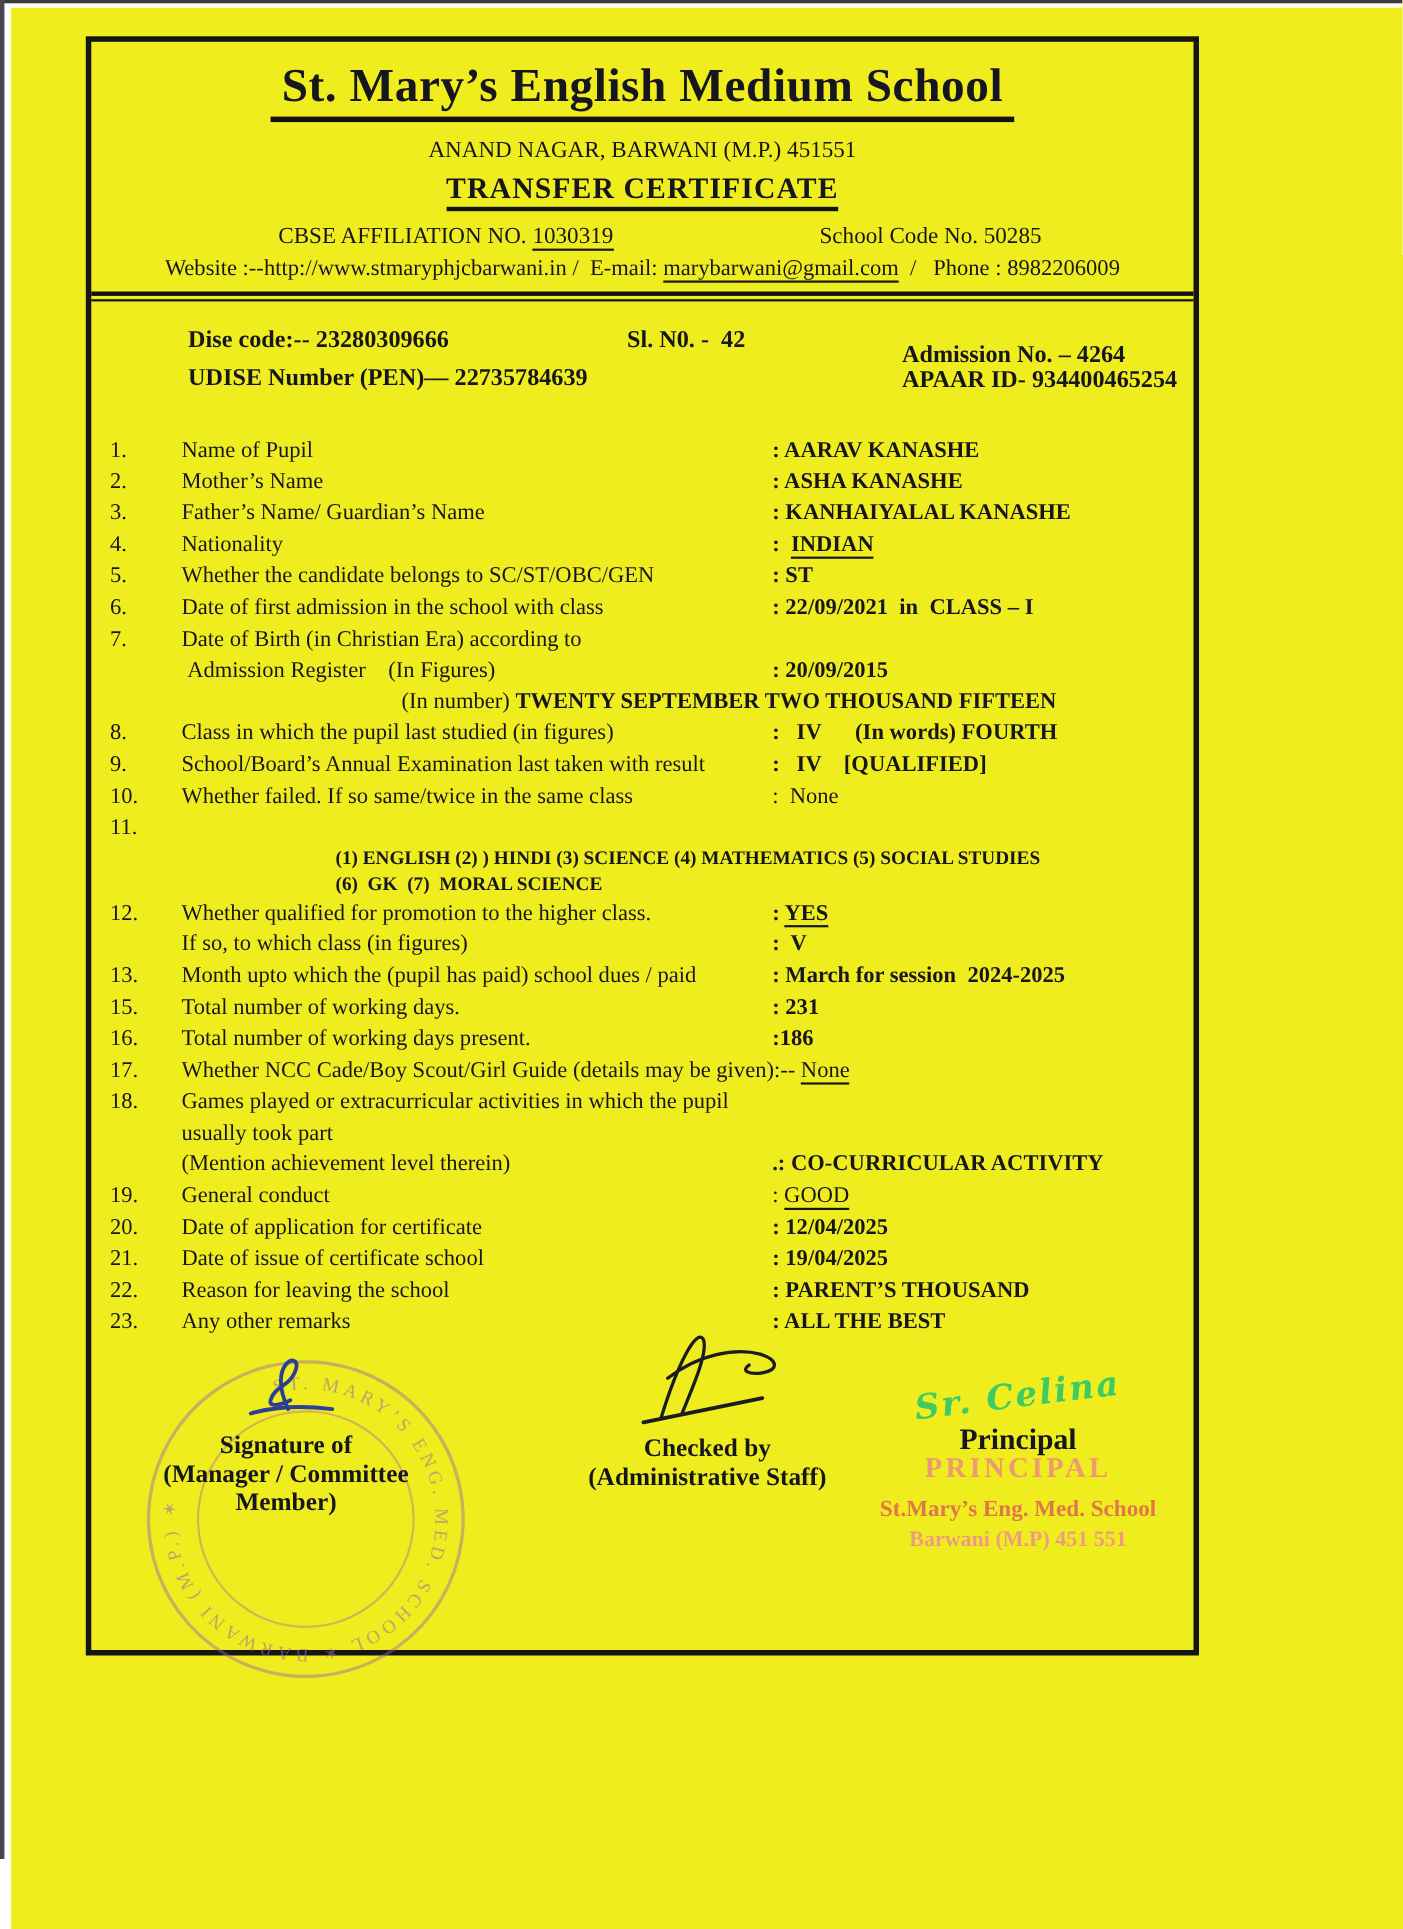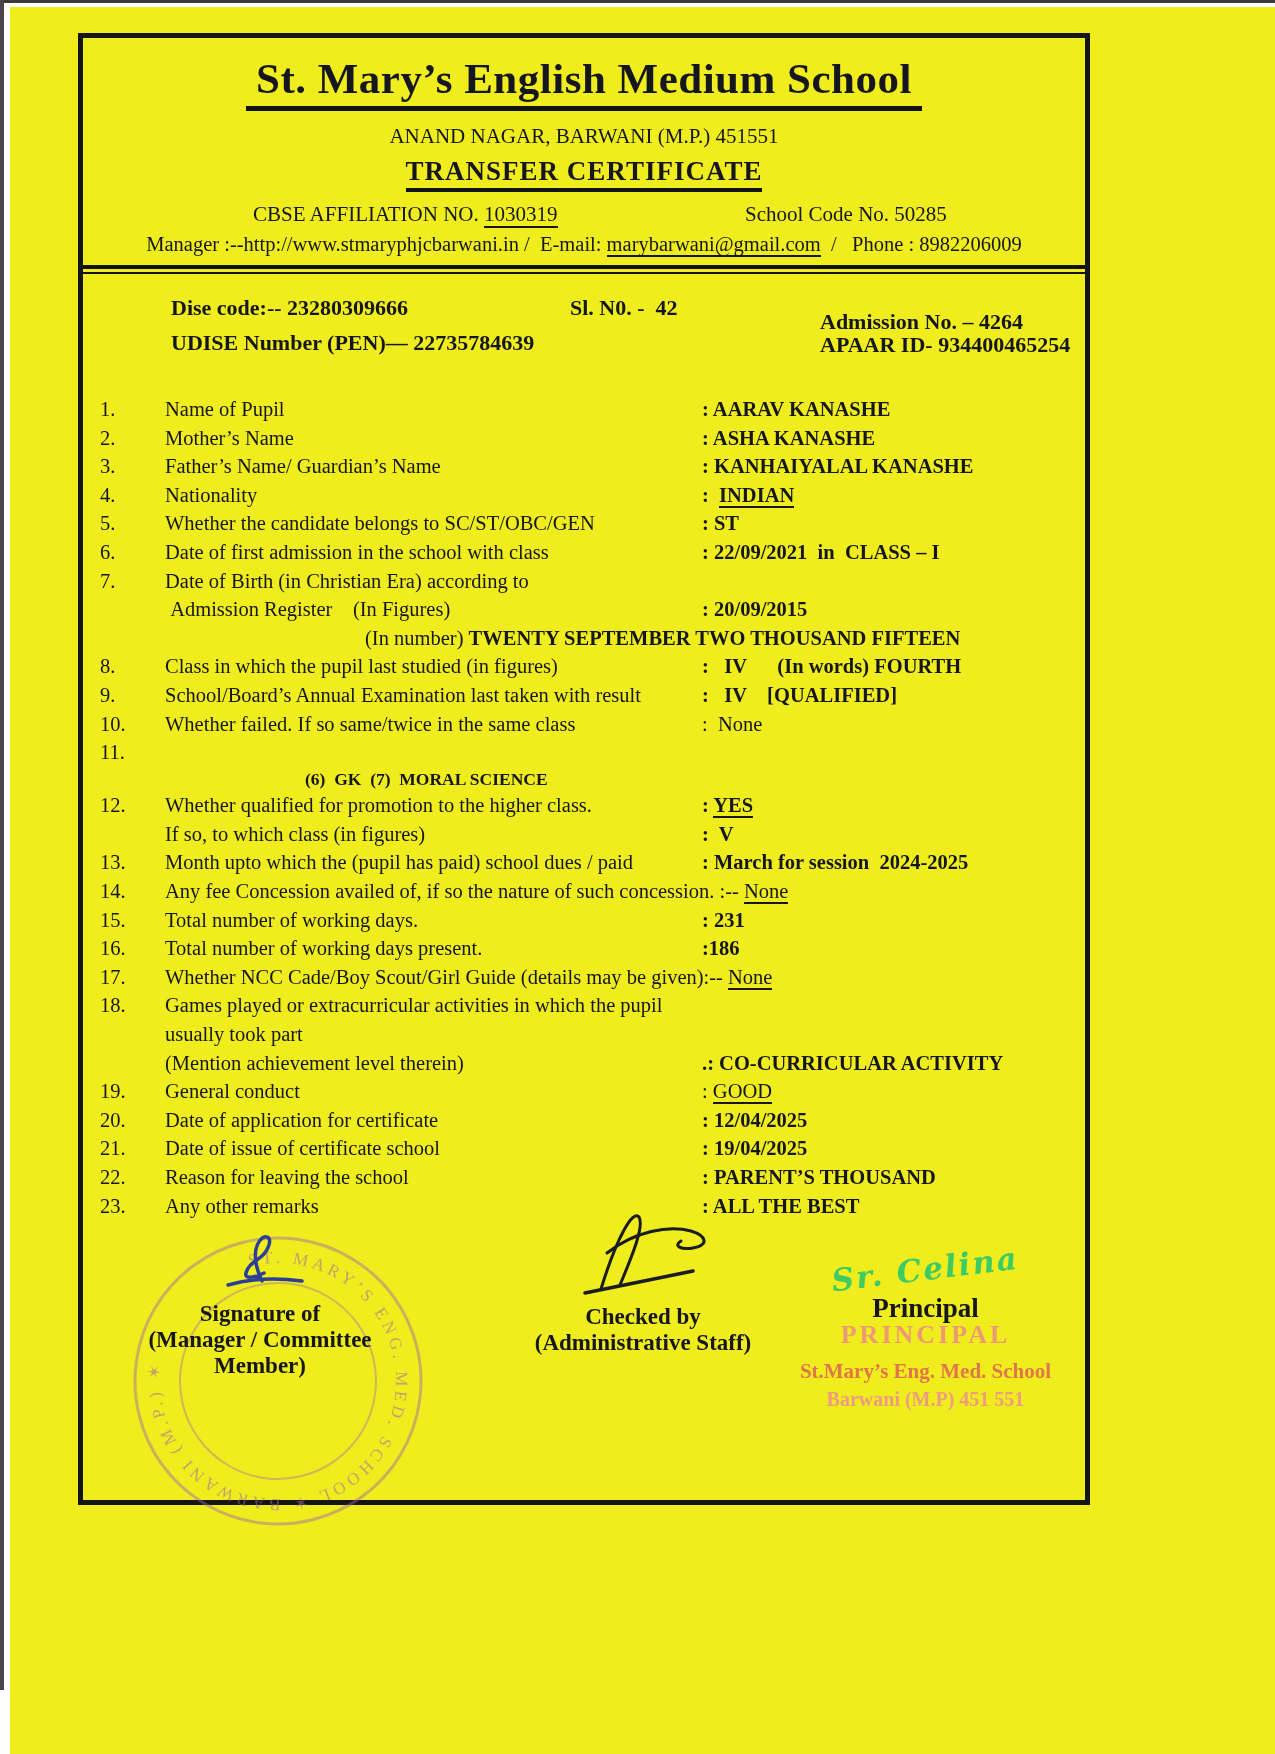--- a/index.html
+++ b/index.html
@@ -95,21 +95,21 @@
 <div class="frame">
 
   <div class="hdr">
     <div><span class="school-name">St. Mary’s English Medium  School</span></div>
     <div class="address">ANAND NAGAR, BARWANI (M.P.) 451551</div>
     <div><span class="cert-title">TRANSFER CERTIFICATE</span></div>
     <div class="affil-row">
       <span class="affil-left"><span>CBSE AFFILIATION NO. </span><span class="affil-no">1030319</span></span>
       <span class="affil-right">School Code No. 50285</span>
     </div>
-    <div class="contact-row"><span>Manager :--http://www.stmaryphjcbarwani.in /  E-mail: </span><span class="email">marybarwani@gmail.com</span><span>  /   Phone : 8982206009</span></div>
+    <div class="contact-row"><span>Website :--http://www.stmaryphjcbarwani.in /  E-mail: </span><span class="email">marybarwani@gmail.com</span><span>  /   Phone : 8982206009</span></div>
     <div class="rule-wrap">
       <div class="rule-thick"></div>
       <div class="rule-thin"></div>
     </div>
   </div>
 
   <div class="codes">
     <span class="c-dise">Dise code:-- 23280309666</span>
     <span class="c-sl">Sl. N0. -  42</span>
     <span class="c-adm">Admission No. – 4264</span>
@@ -171,39 +171,36 @@
       </div>
       <div class="row cols">
         <span class="num">10.</span>
         <span class="label">Whether failed. If so same/twice in the same class</span>
         <span class="vcell"><span class="colon">:  </span><span class="val">None</span></span>
       </div>
       <div class="row cols">
         <span class="num">11.</span>
         <span class="vcell"><span class="colon"></span><span class="val"></span></span>
       </div>
+      <div class="row sub-subjects"><span class="val b">(1) ENGLISH (2) ) HINDI (3) SCIENCE (4) MATHEMATICS (5) SOCIAL STUDIES</span></div>
       <div class="row sub-subjects"><span class="val b">(6)  GK  (7)  MORAL SCIENCE</span></div>
       <div class="row cols">
         <span class="num">12.</span>
         <span class="label">Whether qualified for promotion to the higher class.</span>
         <span class="vcell"><span class="colon b">: </span><span class="val b u">YES</span></span>
       </div>
       <div class="row cols">
         <span class="num"></span>
         <span class="label">If so, to which class (in figures)</span>
         <span class="vcell"><span class="colon b">:  </span><span class="val b">V</span></span>
       </div>
       <div class="row cols">
         <span class="num">13.</span>
         <span class="label">Month upto which the (pupil has paid) school dues / paid</span>
         <span class="vcell"><span class="colon b">: </span><span class="val b">March for session  2024-2025</span></span>
-      </div>
-      <div class="row inline">
-        <span class="num">14.</span>
-        <span class="label"><span>Any fee Concession availed of, if so the nature of such concession. :-- </span><span class="val u">None</span></span>
       </div>
       <div class="row cols">
         <span class="num">15.</span>
         <span class="label">Total number of working days.</span>
         <span class="vcell"><span class="colon b">: </span><span class="val b">231</span></span>
       </div>
       <div class="row cols">
         <span class="num">16.</span>
         <span class="label">Total number of working days present.</span>
         <span class="vcell"><span class="colon b">:</span><span class="val b">186</span></span>

